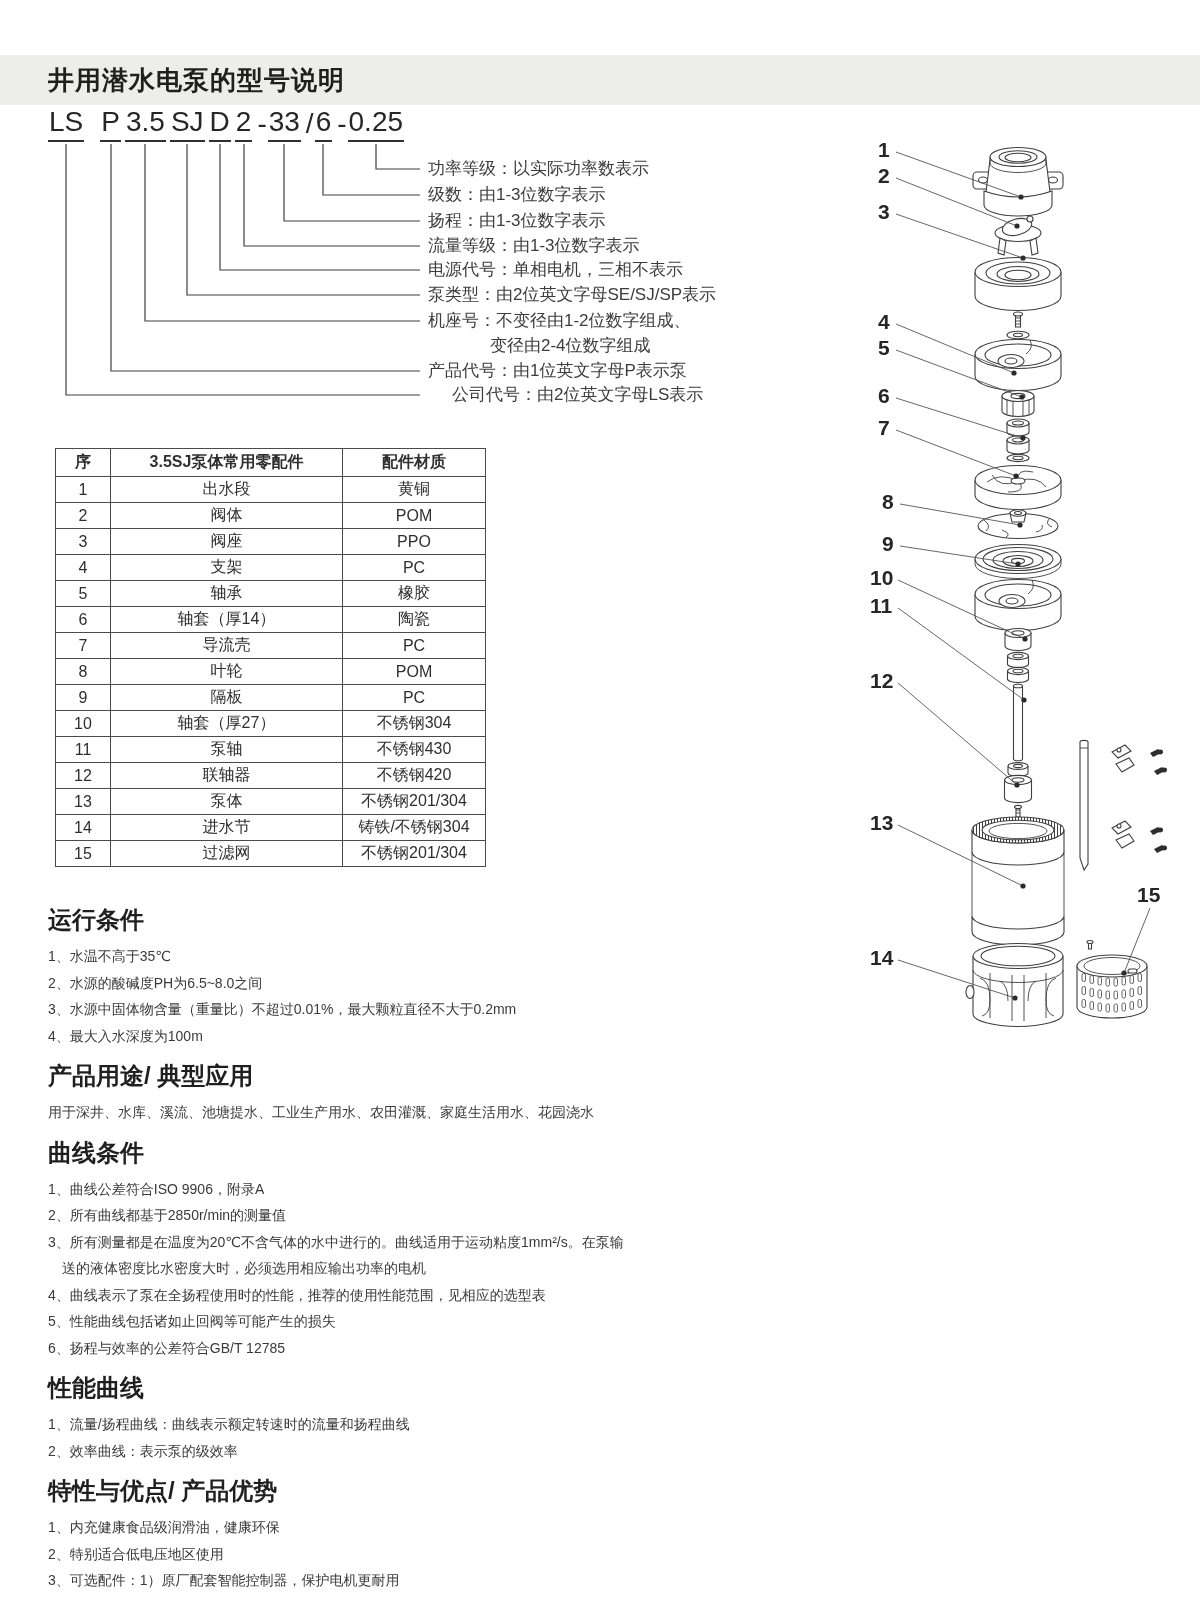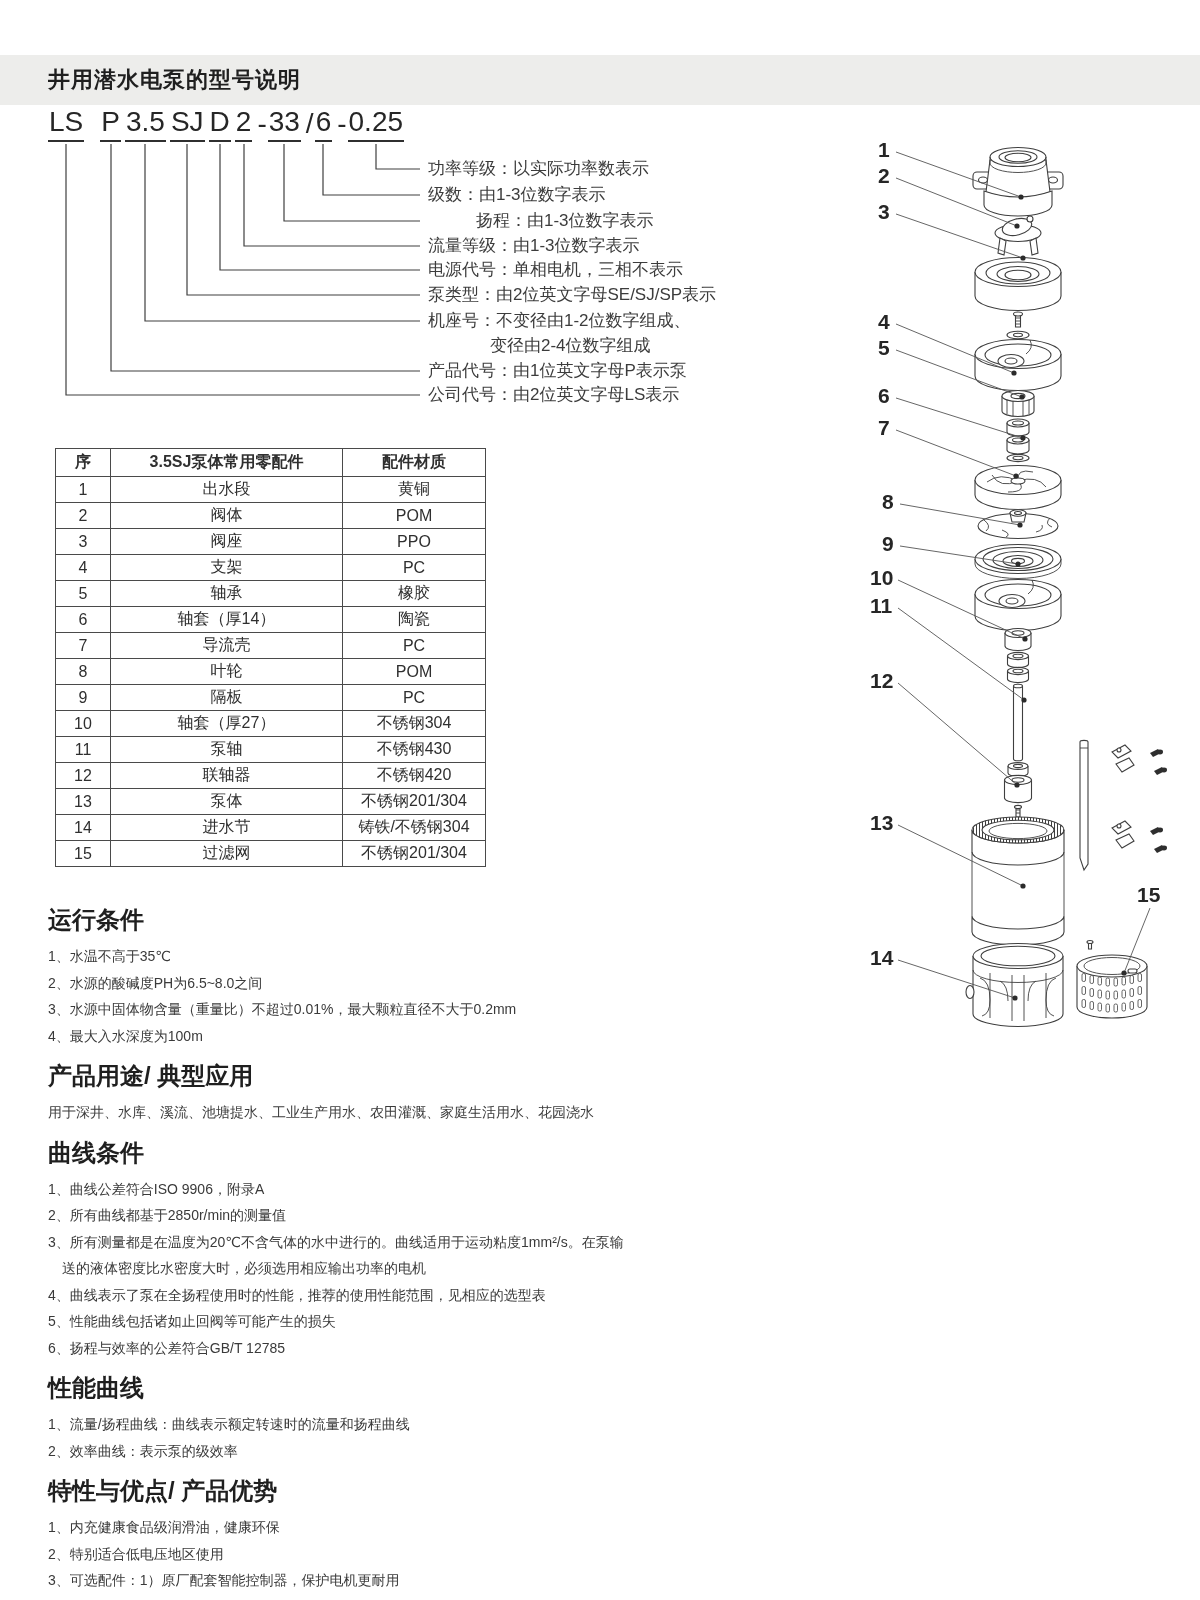--- a/index.html
+++ b/index.html
@@ -7,21 +7,21 @@
     --head:#1f1f1f;
     --line:#3f3f3f;
     --banner:#ededeb;
   }
   *{margin:0;padding:0;box-sizing:border-box;}
   body{background:#fff;font-family:"Liberation Sans","DejaVu Sans",sans-serif;color:var(--ink);}
   .page{position:relative;width:1200px;height:1600px;background:#fff;overflow:hidden;}
 
   
   .banner{position:absolute;left:0;top:55px;width:1200px;height:50px;background:var(--banner);display:flex;align-items:center;}
-  .banner h1{font-size:22px;font-weight:bold;color:var(--head);margin-left:48px;letter-spacing:1px;}
+  .banner h1{font-size:26px;font-weight:bold;color:var(--head);margin-left:48px;letter-spacing:1px;}
 
   
   .model-diagram{position:absolute;left:48px;top:104px;width:1140px;height:305px;}
   #connector-svg{position:absolute;left:0;top:0;width:1140px;height:305px;}
   #connector-svg polyline{fill:none;stroke:var(--line);stroke-width:1.2;}
   .model-row{position:absolute;left:0;top:0;display:flex;align-items:flex-end;font-size:28px;color:#262626;font-weight:500;height:38px;}
   .model-row .seg{display:inline-block;padding:0 1px;line-height:36px;}
   .model-row .seg.u{border-bottom:2.5px solid #2f2f2f;margin-right:4px;}
   .model-row .seg.sp{width:12px;}
   .mlabel{position:absolute;left:380px;font-size:17px;color:#3c3c3c;white-space:nowrap;line-height:22px;}
@@ -84,28 +84,28 @@
         <span class="seg">-</span>
         <span class="seg u">33</span>
         <span class="seg">/</span>
         <span class="seg u">6</span>
         <span class="seg">-</span>
         <span class="seg u">0.25</span>
       </div>
     <div id="model-labels">
         <div class="mlabel" style="top: 54px;">功率等级：以实际功率数表示</div>
         <div class="mlabel" style="top: 80px;">级数：由1-3位数字表示</div>
-        <div class="mlabel" style="top: 106px; margin-left: 48px;">扬程：由1-3位数字表示</div>
+        <div class="mlabel" style="top: 106px;">扬程：由1-3位数字表示</div>
         <div class="mlabel" style="top: 131px;">流量等级：由1-3位数字表示</div>
         <div class="mlabel" style="top: 155px;">电源代号：单相电机，三相不表示</div>
         <div class="mlabel" style="top: 180px;">泵类型：由2位英文字母SE/SJ/SP表示</div>
         <div class="mlabel" style="top: 206px; text-align: center;">机座号：不变径由1-2位数字组成、</div>
         <div class="mlabel cont" style="top: 231px;">变径由2-4位数字组成</div>
         <div class="mlabel" style="top: 256px;">产品代号：由1位英文字母P表示泵</div>
-        <div class="mlabel" style="top: 280px;">公司代号：由2位英文字母LS表示</div>
+        <div class="mlabel" style="top: 280px; margin-left: 24px;">公司代号：由2位英文字母LS表示</div>
       </div>
   </div>
 
   <table class="parts-table" id="parts-table">
     <colgroup>
         <col class="c0">
         <col class="c1">
         <col class="c2">
       </colgroup>
     <thead>

